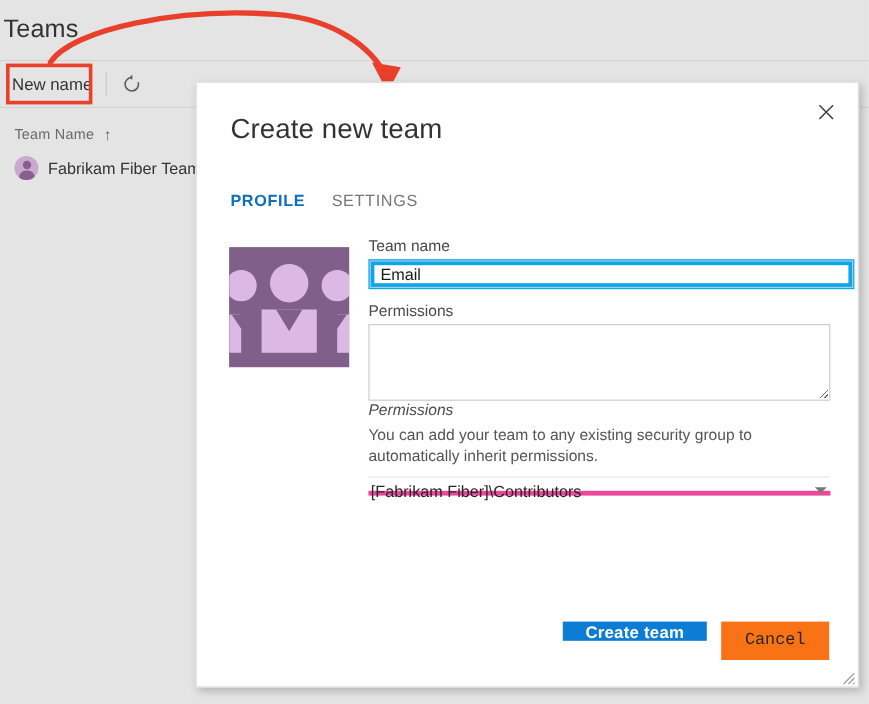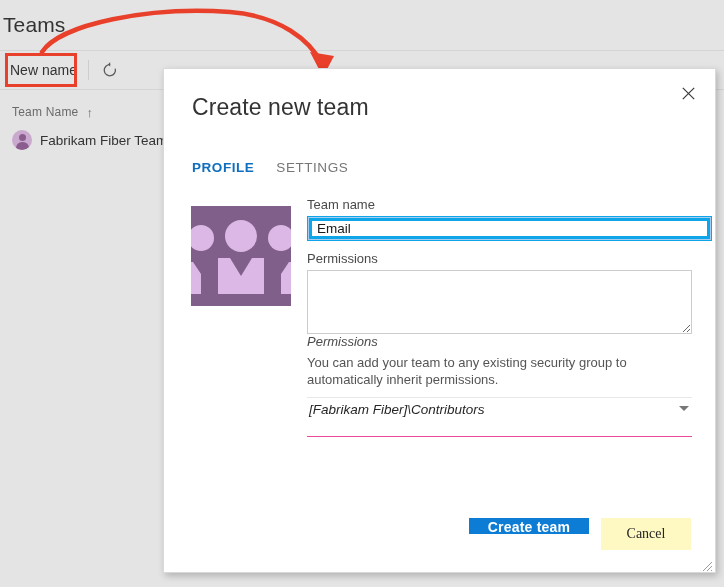--- a/index.html
+++ b/index.html
@@ -301,25 +301,24 @@
     color: #555555;
     line-height: 17px;
     width: 380px;
     margin-top: 5px;
     margin-bottom: 9px;
   }
 
   #permissions-select-wrap {
     position: relative;
     width: 385px;
-    height: 40px;
-    border-bottom: 1px solid #ec4899;
+    height: 16px;
+    border-bottom: 4px solid #ec4899;
     border-top: 1px solid #e8e8e8;
     box-sizing: border-box;
-    font-style: italic;
   }
   #permissions-select {
     position: absolute;
     left: 0;
     top: 0;
     width: 385px;
     height: 23px;
     font-size: 13.5px;
     color: #262626;
     line-height: 23px;
@@ -358,28 +357,28 @@
     font-size: 14px;
     font-weight: bold;
     border: none;
     width: 120px;
     height: 16px;
     cursor: pointer;
     font-family: "Liberation Sans", sans-serif;
     letter-spacing: 0.2px;
   }
   #cancel-button {
-    background: #fef9c3;
+    background: #f97316;
     color: #262626;
     font-size: 14px;
     border: none;
     width: 90px;
     height: 32px;
     cursor: pointer;
-    font-family: Liberation Serif, serif;
+    font-family: Liberation Mono, monospace;
   }
 
   #dialog-resize-grip {
     position: absolute;
     right: 2px;
     bottom: 2px;
     width: 12px;
     height: 12px;
     cursor: nwse-resize;
   }

